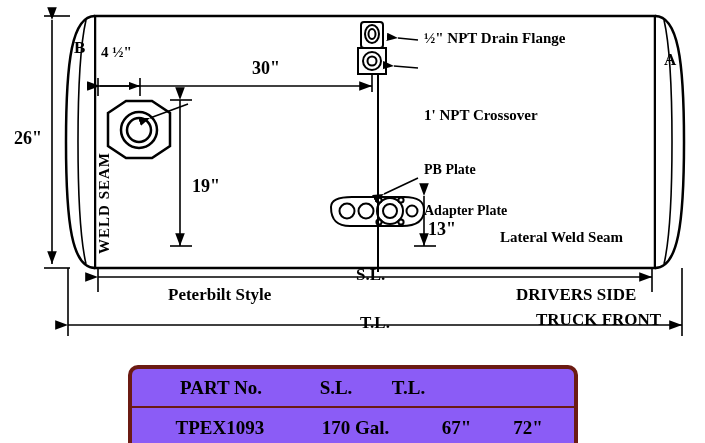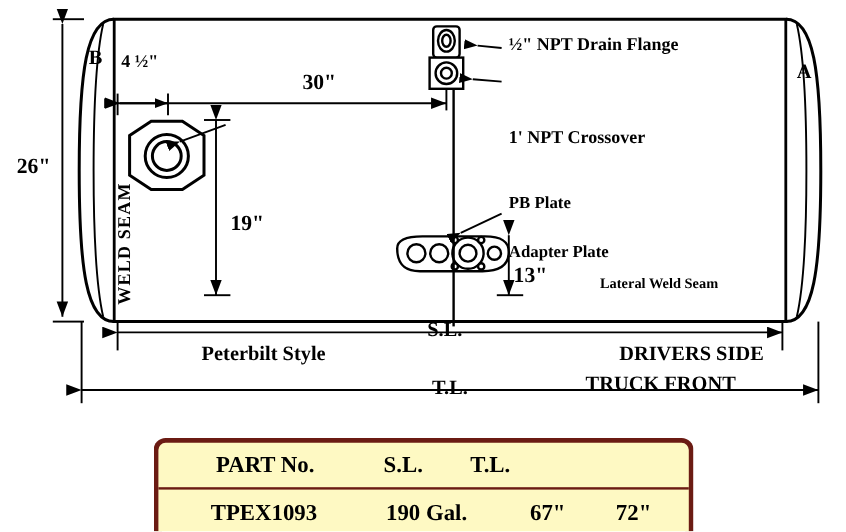--- a/index.html
+++ b/index.html
@@ -18,21 +18,21 @@
     writing-mode:vertical-rl;
     transform:rotate(180deg);
     letter-spacing:1px;
   }
   .tbl{
     position:absolute;
     left:128px;top:365px;width:450px;height:78px;
     border:4px solid #6b1b13;
     border-bottom:none;
     border-radius:10px 10px 0 0;
-    background:#fef9c3;
+    background:#8b5cf6;
     box-sizing:border-box;
   }
   .tbl .row{
     display:flex;
     align-items:center;
     height:39px;
     padding:0 14px;
     box-sizing:border-box;
   }
   .tbl .rowline{border-bottom:2px solid #6b1b13;}
@@ -150,35 +150,35 @@
   <div class="lbl b" style="left:428px;top:219px;font-size:18px;">13"</div>
   <div class="lbl b" style="left:356px;top:265px;font-size:17px;">S.L.</div>
   <div class="lbl b" style="left:360px;top:313px;font-size:17px;">T.L.</div>
 
   <div class="lbl b" style="left:424px;top:30px;font-size:15px;">½" NPT Drain Flange</div>
   <div class="lbl b" style="left:424px;top:60px;font-size:15px;margin-top:47px;">1' NPT Crossover</div>
 
   <div class="lbl b" style="left:424px;top:162px;font-size:14px;">PB Plate</div>
   <div class="lbl b" style="left:424px;top:179px;font-size:14px;margin-top:24px;">Adapter Plate</div>
 
-  <div class="lbl b" style="left:500px;top:229px;font-size:12px;">Lateral Weld Seam</div>
+  <div class="lbl b" style="left:500px;top:229px;font-size:15px;">Lateral Weld Seam</div>
 
   <div class="lbl b vert" style="left:96px;top:152px;font-size:15px;">WELD SEAM</div>
 
   <div class="lbl b" style="left:168px;top:285px;font-size:17px;text-align:center;">Peterbilt Style</div>
   <div class="lbl b" style="left:516px;top:285px;font-size:17px;">DRIVERS SIDE</div>
-  <div class="lbl b" style="left:488px;top:310px;font-size:17px;">TRUCK FRONT</div>
+  <div class="lbl b" style="left:536px;top:310px;font-size:17px;">TRUCK FRONT</div>
 
   <div class="tbl">
     <div class="row rowline">
       <div class="c c1">PART No.</div>
       <div class="c c3">S.L.</div>
       <div class="c c4">T.L.</div>
     </div>
     <div class="row">
       <div class="c c1">TPEX1093</div>
-      <div class="c c2">190 Gal.</div>
+      <div class="c c2">170 Gal.</div>
       <div class="c c3">67"</div>
       <div class="c c4">72"</div>
     </div>
   </div>
 
 </div>
 
 </body></html>

